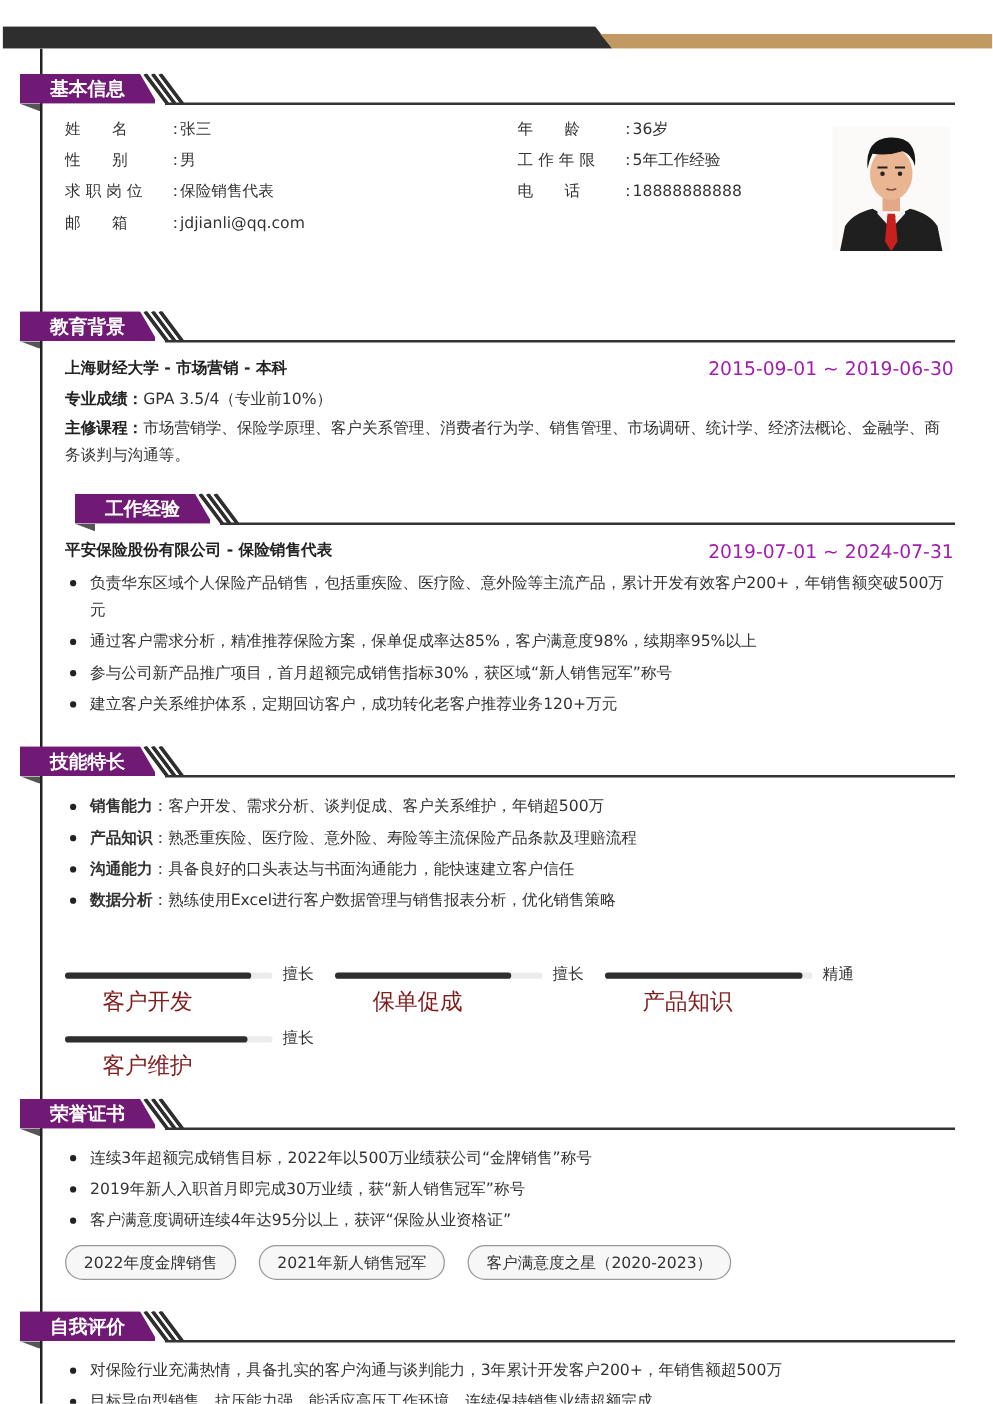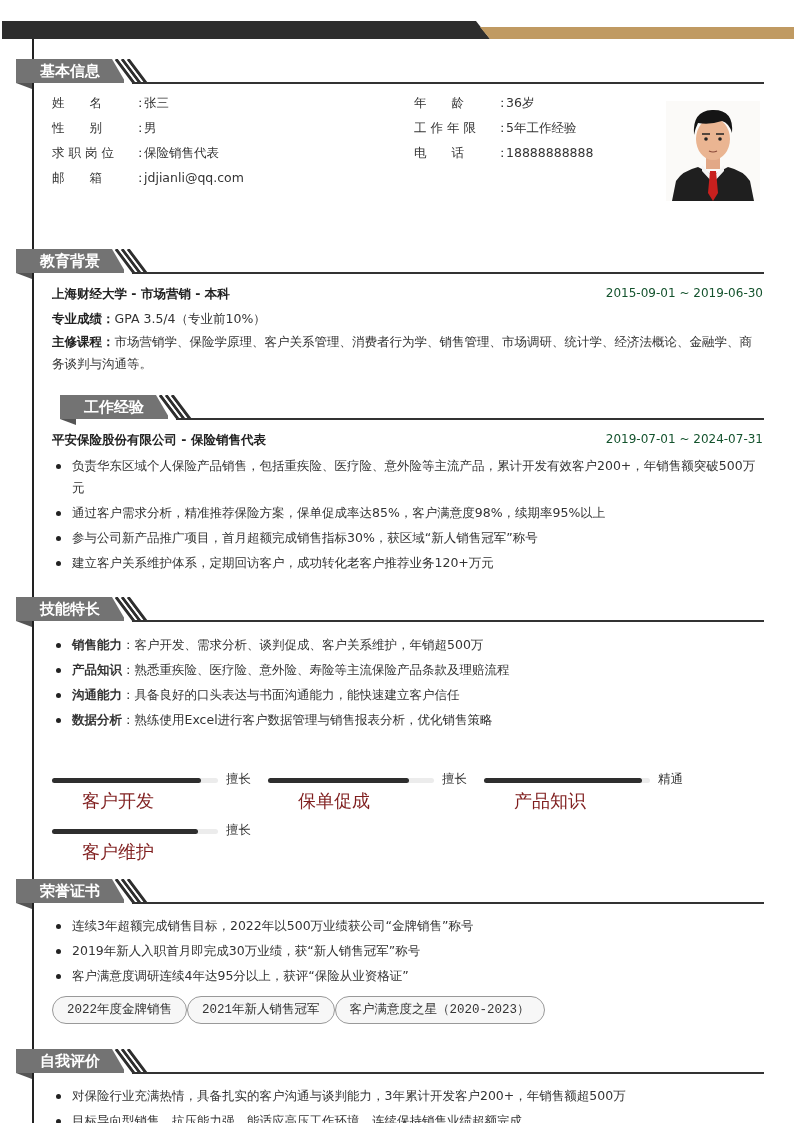--- a/index.html
+++ b/index.html
@@ -7,47 +7,47 @@
   body { font-family: "DejaVu Sans", "Liberation Sans", sans-serif; color: #333; font-size: 12.5px; position: relative; }
 
   .topbar { position: absolute; left: 2px; top: 21px; width: 792px; height: 18px; }
   .topbar .dark { position: absolute; left: 0; top: 0; width: 488px; height: 18px; background: #2e2e2e; clip-path: polygon(0 0, 474px 0, 488px 18px, 0 18px); }
   .topbar .gold { position: absolute; left: 478px; top: 6px; width: 314px; height: 12px; background: #c09a62; clip-path: polygon(0 0, 314px 0, 314px 12px, 10px 12px); }
 
   .vline { position: absolute; left: 32px; top: 39px; width: 1.5px; height: 1084px; background: #222; }
 
   .section { position: absolute; left: 16px; width: 748px; }
   .sec-head { position: relative; height: 26px; }
-  .sec-tab { position: absolute; left: 0; top: 0; height: 24px; width: 108px; background: #737373; color: #fff; font-size: 15px; font-weight: bold; line-height: 24px; padding-left: 24px; clip-path: polygon(0 0, 96px 0, 110px 24px, 0 24px); }
+  .sec-tab { position: absolute; left: 0; top: 0; height: 24px; width: 108px; background: #701a75; color: #fff; font-size: 15px; font-weight: bold; line-height: 24px; padding-left: 24px; clip-path: polygon(0 0, 96px 0, 110px 24px, 0 24px); }
   .sec-tab-fold { position: absolute; left: 0; top: 24px; width: 16px; height: 6px; background: #555; clip-path: polygon(0 0, 16px 0, 16px 6px); }
   .stripes { position: absolute; left: 98px; top: 0; width: 38px; height: 24px; }
   .sec-rule { position: absolute; left: 116px; right: 0; top: 23px; height: 1.5px; background: #333; }
   .info-row { position: absolute; white-space: nowrap; font-size: 12.5px; color: #333; }
   .info-label { display: inline-block; width: 82px; letter-spacing: 0; }
   .lbl-spread { display: inline-flex; justify-content: space-between; width: 70px; }
   .colon { display: inline-block; width: 10px; }
 
   .photo { position: absolute; left: 666px; top: 101px; width: 94px; height: 100px; background: #fbfaf8; overflow: hidden; }
 
   .row-title { position: absolute; left: 52px; font-weight: bold; color: #222; font-size: 12.5px; }
-  .row-date { position: absolute; right: 31px; color: #14532d; font-size: 12px; }
+  .row-date { position: absolute; right: 31px; color: #a21caf; font-size: 15px; }
   .para { position: absolute; left: 52px; width: 712px; line-height: 22px; font-size: 12.5px; color: #333; }
   .para b { color: #222; }
 
   ul.bullets { position: absolute; left: 52px; width: 712px; list-style: none; }
   ul.bullets li { position: relative; padding-left: 20px; line-height: 22px; font-size: 12.5px; color: #333; margin-bottom: 3px; }
   ul.bullets li::before { content: ""; position: absolute; left: 4px; top: 9px; width: 5px; height: 5px; border-radius: 50%; background: #222; }
 
   .skillbar { position: absolute; width: 200px; }
   .skillbar .track { position: absolute; left: 0; top: 4px; width: 166px; height: 5px; background: #ececec; border-radius: 3px; }
   .skillbar .fill { height: 5px; background: #2e2e2e; border-radius: 3px; }
   .skillbar .level { position: absolute; left: 174px; top: -3px; font-size: 12.5px; color: #333; white-space: nowrap; }
   .skillbar .name { position: absolute; left: 0; top: 15px; font-size: 18px; color: #7f1d1d; white-space: nowrap; margin-left: 30px; }
 
-  .tags { position: absolute; left: 52px; top: 996px; display: flex; gap: 0; font-family: Liberation Mono, monospace; }
+  .tags { position: absolute; left: 52px; top: 996px; display: flex; gap: 18px; }
   .tag { border: 1px solid #999; border-radius: 14px; height: 28px; line-height: 26px; padding: 0 14px; font-size: 12.5px; color: #333; background: #f7f7f7; white-space: nowrap; }
 </style>
 </head>
 <body>
 
 <div class="topbar">
   <div class="dark"></div>
   <div class="gold"></div>
 </div>
 <div class="vline"></div>

